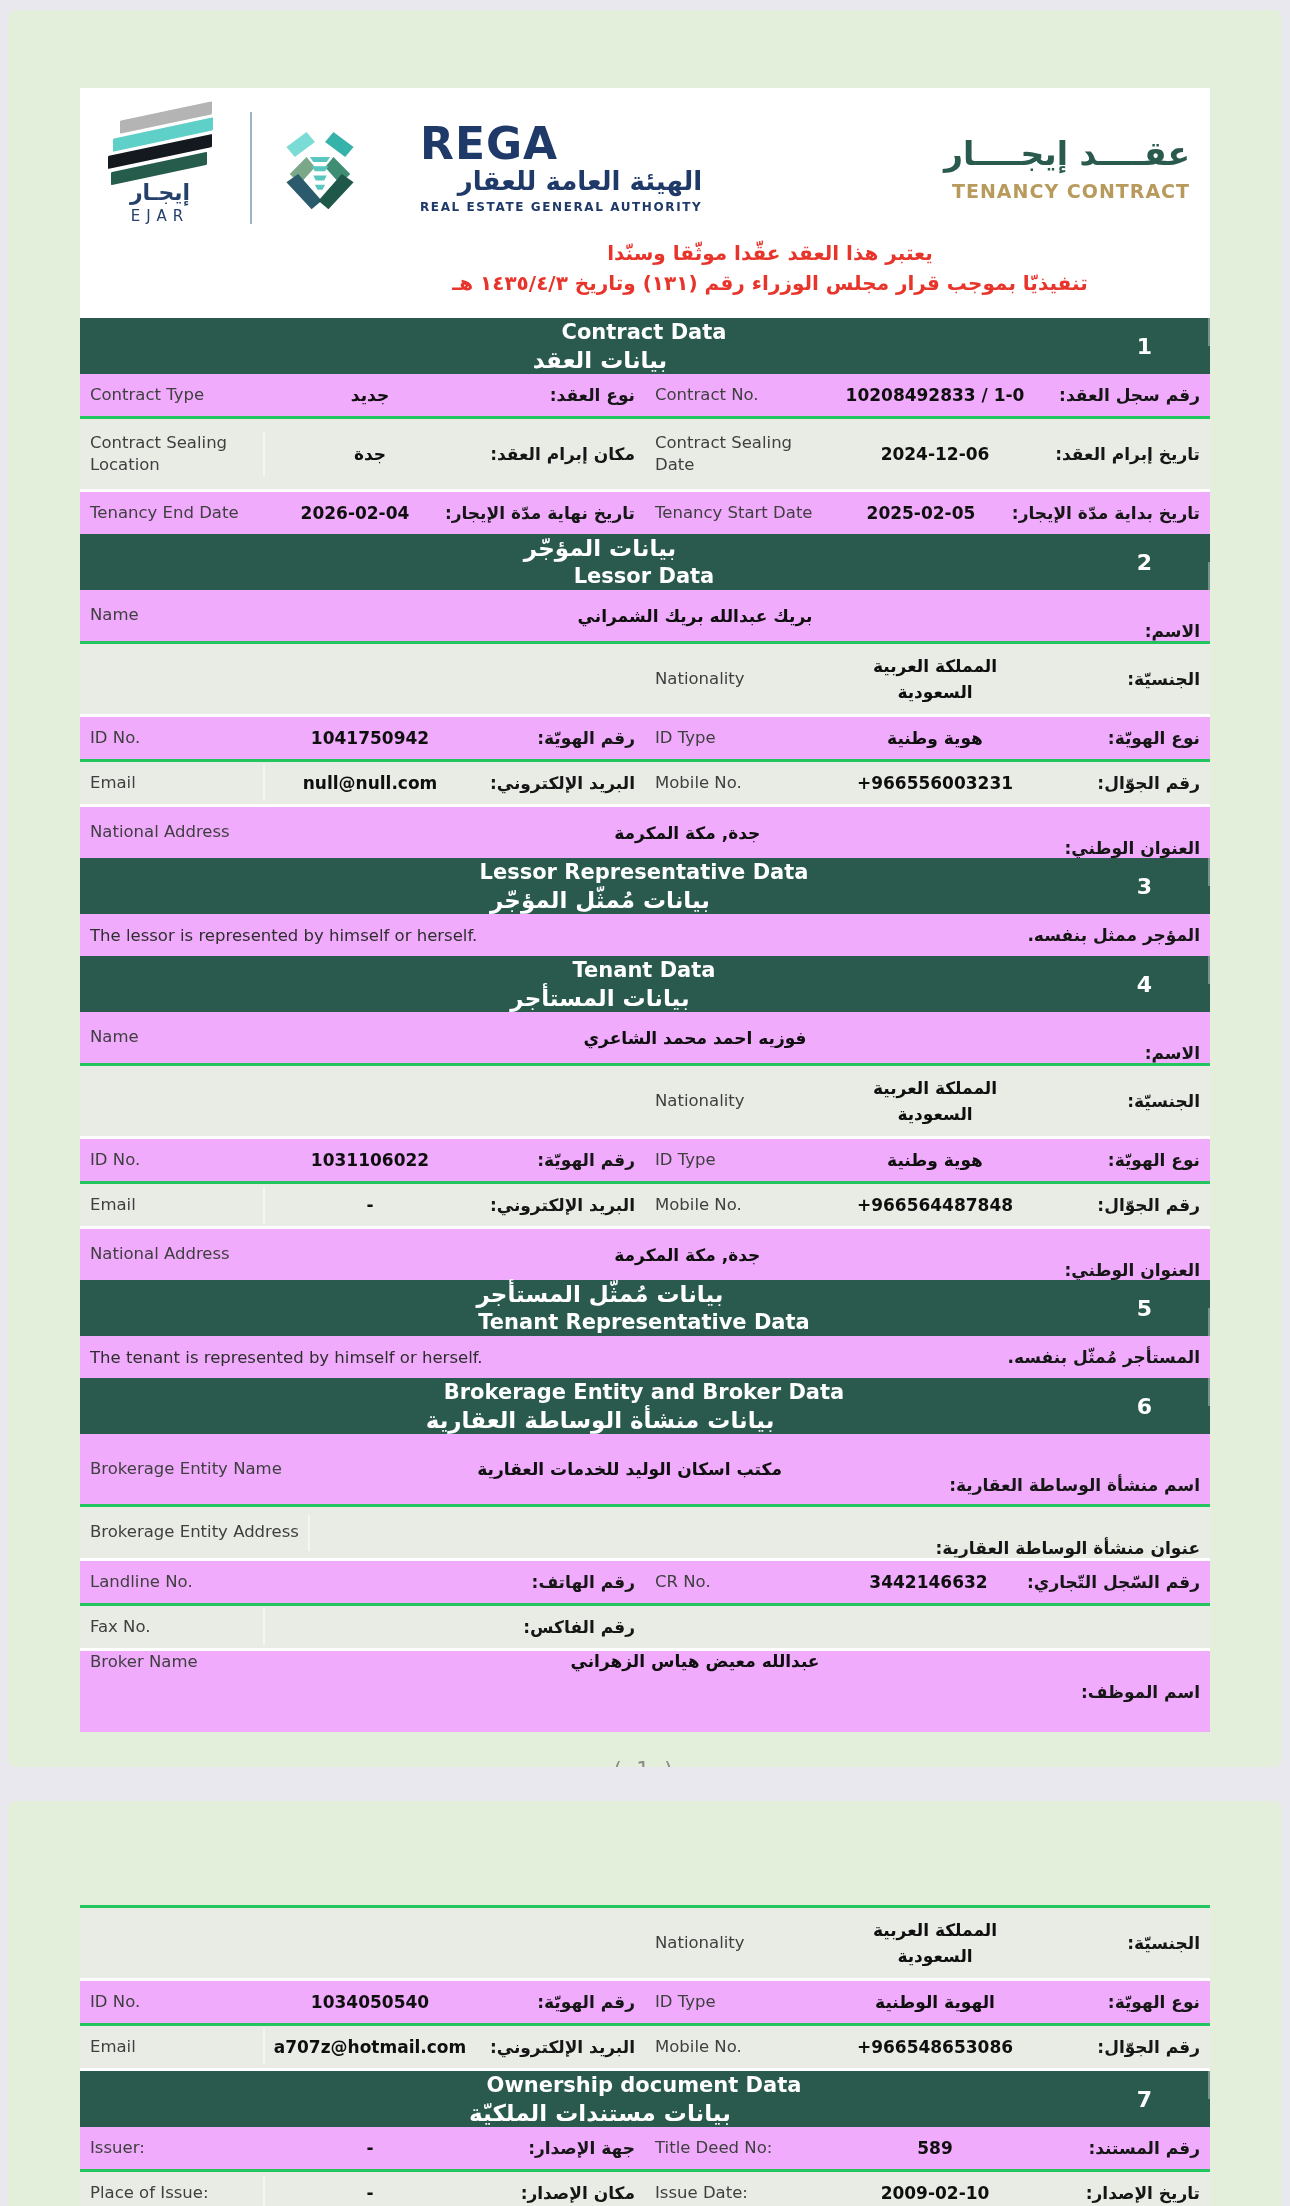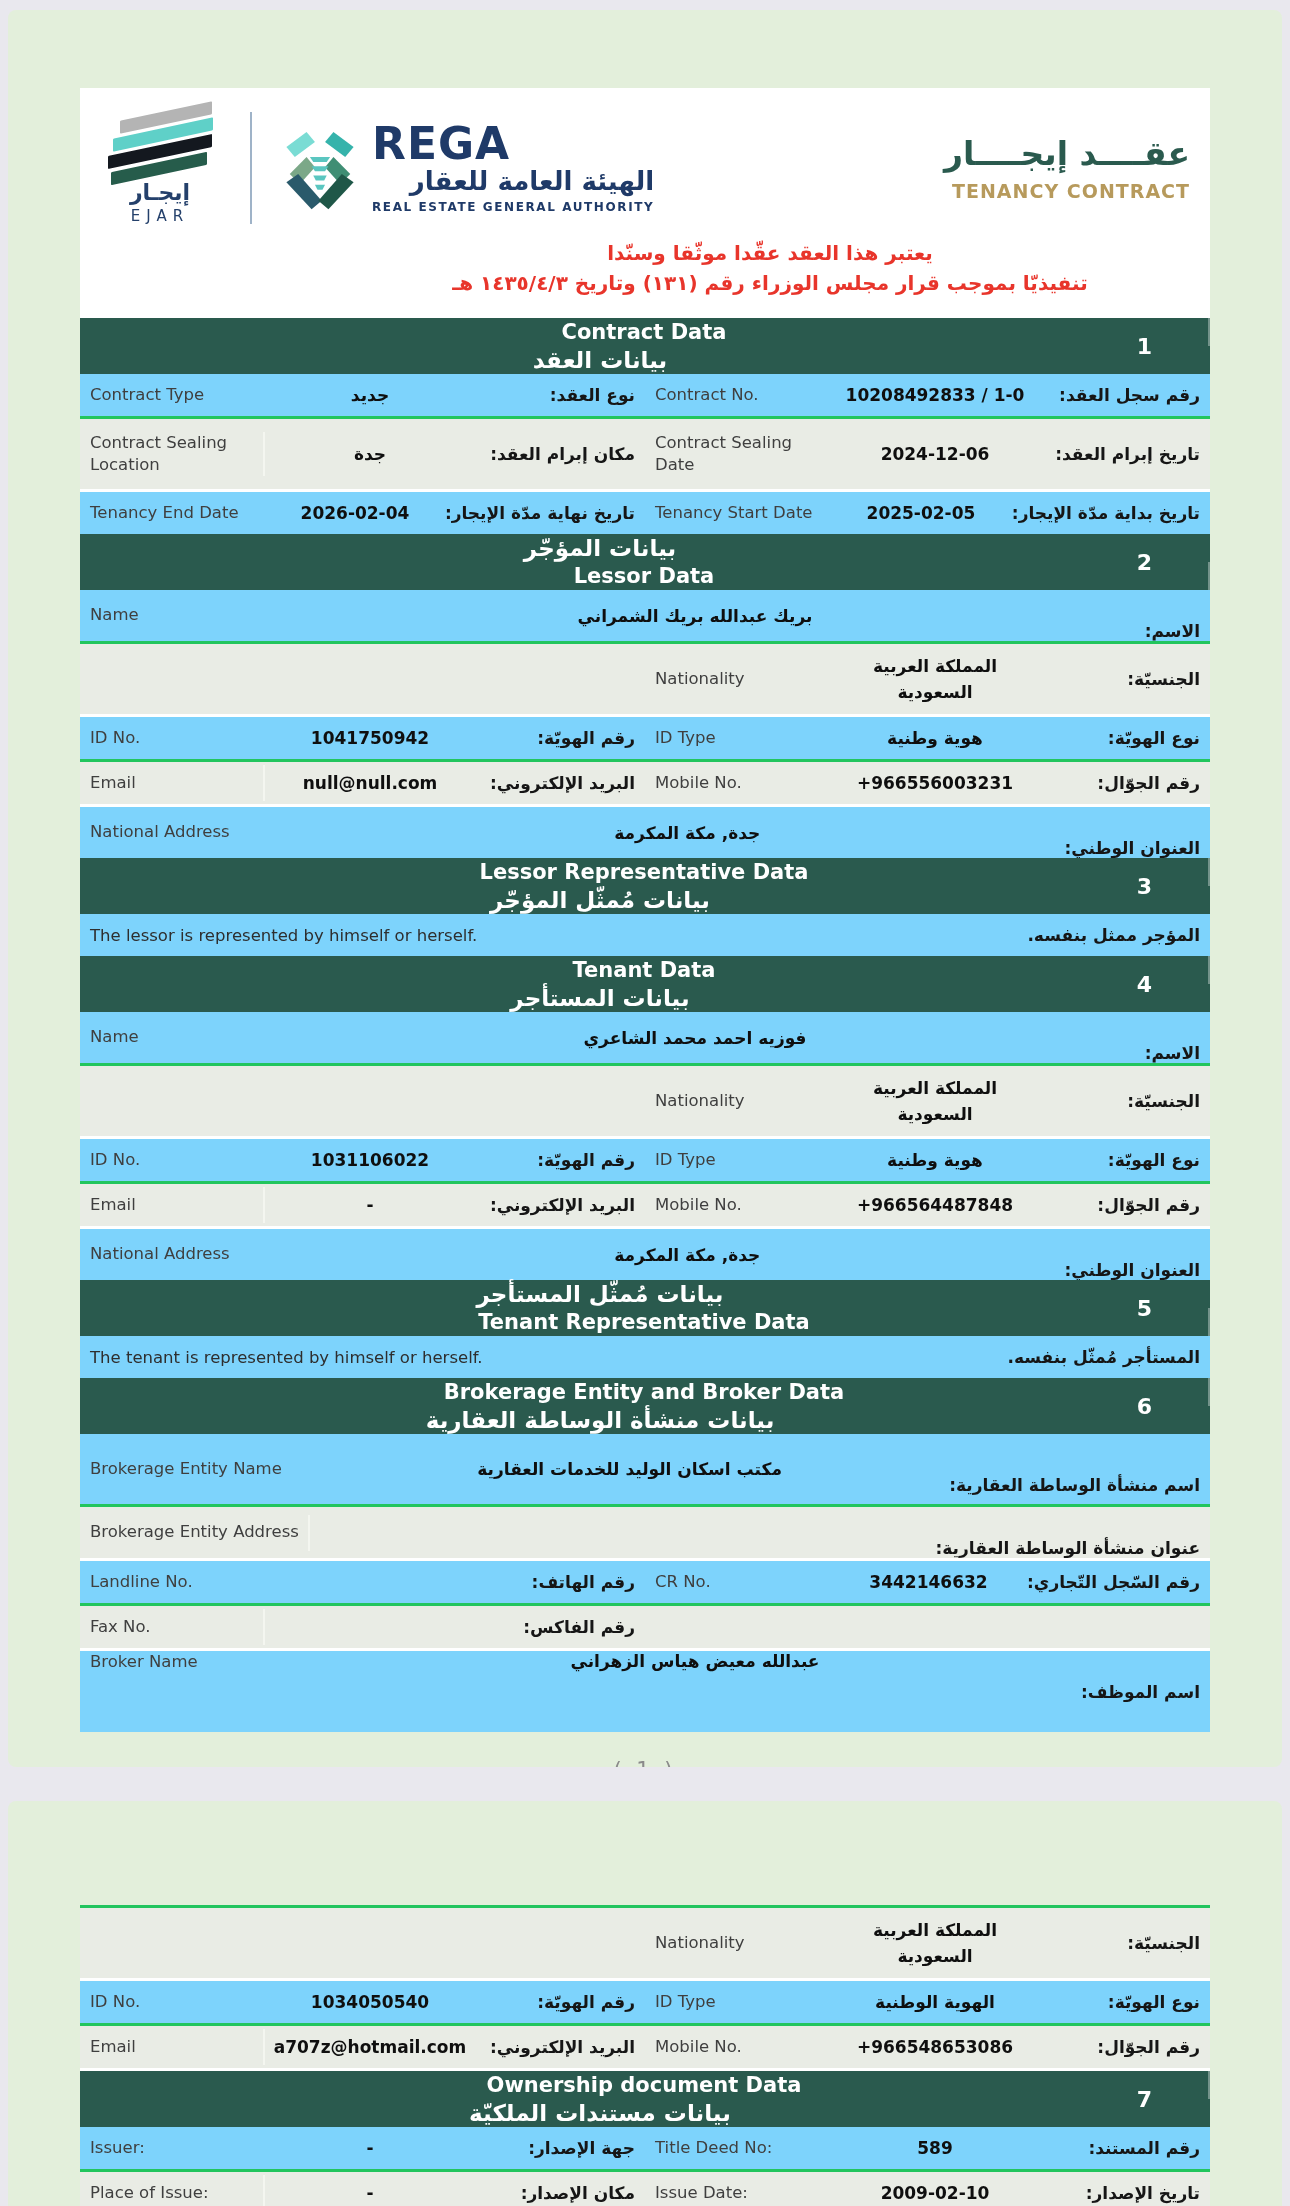--- a/index.html
+++ b/index.html
@@ -19,21 +19,21 @@
   .white-box2 { width:1130px; margin:104px auto 0; background:#ffffff; }
 
   
   .logo-row { height:150px; display:flex; align-items:center; padding:10px 16px 0 16px; }
   .ejar-logo { width:128px; text-align:center; }
   .ejar-stripes { width:104px; margin:0 auto 6px; }
   .ejar-stripe { height:13px; margin-bottom:4px; transform:skewY(-12deg); border-radius:1px; }
   .ejar-ar { font-size:22px; font-weight:bold; color:#24406b; line-height:1.1; }
   .ejar-en { font-size:15px; font-weight:normal; color:#24406b; letter-spacing:6px; margin-top:2px; }
   .logo-divider { width:2px; height:112px; background:#9fb3c8; margin:0 26px; }
-  .rega-logo { display:flex; align-items:center; }
+  .rega-logo { display:flex; align-items:center;gap:48px; }
   .rega-palm { width:84px; height:112px; }
   .rega-text { margin-left:10px; }
   .rega-name { font-size:44px; font-weight:bold; color:#1f3a68; line-height:1; letter-spacing:1px; }
   .rega-ar { font-size:26px; font-weight:bold; color:#1f3a68; direction:rtl; line-height:1.2; }
   .rega-en { font-size:12px; font-weight:bold; color:#1f3a68; letter-spacing:1.6px; margin-top:2px; }
   .doc-title { margin-left:auto; text-align:right; padding-right:4px; }
   .doc-title-ar { font-size:33px; font-weight:bold; color:#2a5a4e; line-height:1.2; }
   .doc-title-en { font-size:19px; font-weight:bold; color:#b79a5c; letter-spacing:1px; margin-top:6px; }
 
   .disclaimer { height:62px; text-align:center; padding-left:250px;
@@ -41,21 +41,21 @@
   .after-disclaimer-gap { height:18px; }
 
   
   .sec-header { position:relative; display:flex; height:56px; background:#2a5a4e; color:#fff;flex-direction:column; }
   .sec-half { flex:1; display:flex; align-items:center; justify-content:center; }
   .sec-half.sec-en { border-right:2px solid rgba(255,255,255,0.35); font-size:21px; font-weight:bold; }
   .sec-half.sec-ar { direction:rtl; font-size:23px; font-weight:bold; padding-right:90px; }
   .sec-num { position:absolute; right:58px; top:0; height:56px; display:flex; align-items:center;
     font-size:22px; font-weight:bold; }
 
-  .row { display:flex; min-height:42px; align-items:center; background:#7dd3fc; }
+  .row { display:flex; min-height:42px; align-items:center; background:#f0abfc; }
   .row.shaded { background:#e9ece5; border-top:3px solid #22c55e; border-bottom:3px solid #fff; }
   .row.tall { min-height:70px; }
   .row.xtall { min-height:81px; align-items:flex-start; padding-top:11px; }
   .half { flex:1; display:flex; align-items:center; padding:0 10px; min-height:inherit; }
   .en-label { width:175px; font-size:16.5px; color:#3f3f3f; line-height:1.35; }
   .val { flex:1; text-align:center; font-size:17px; font-weight:bold; color:#0f0f0f; }
   .val .wrap-inner { display:inline-block; max-width:160px; line-height:1.55; }
   .ar-label { min-width:160px; text-align:right; direction:rtl; font-size:17px; color:#161616; font-weight:600; }
   .row.full { padding:0 10px; }
   .row.full .en-label { width:220px; }

